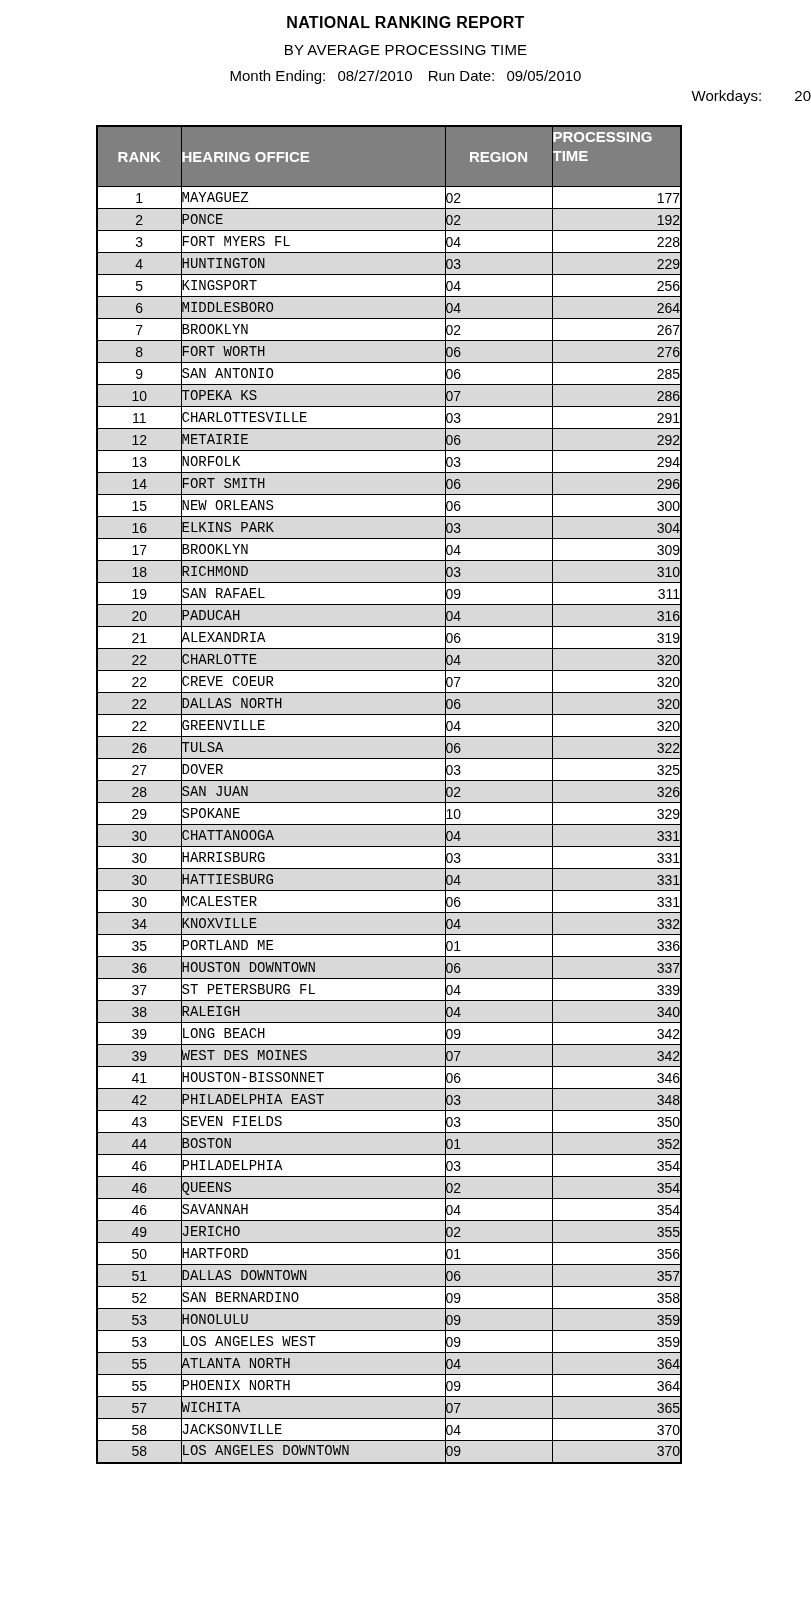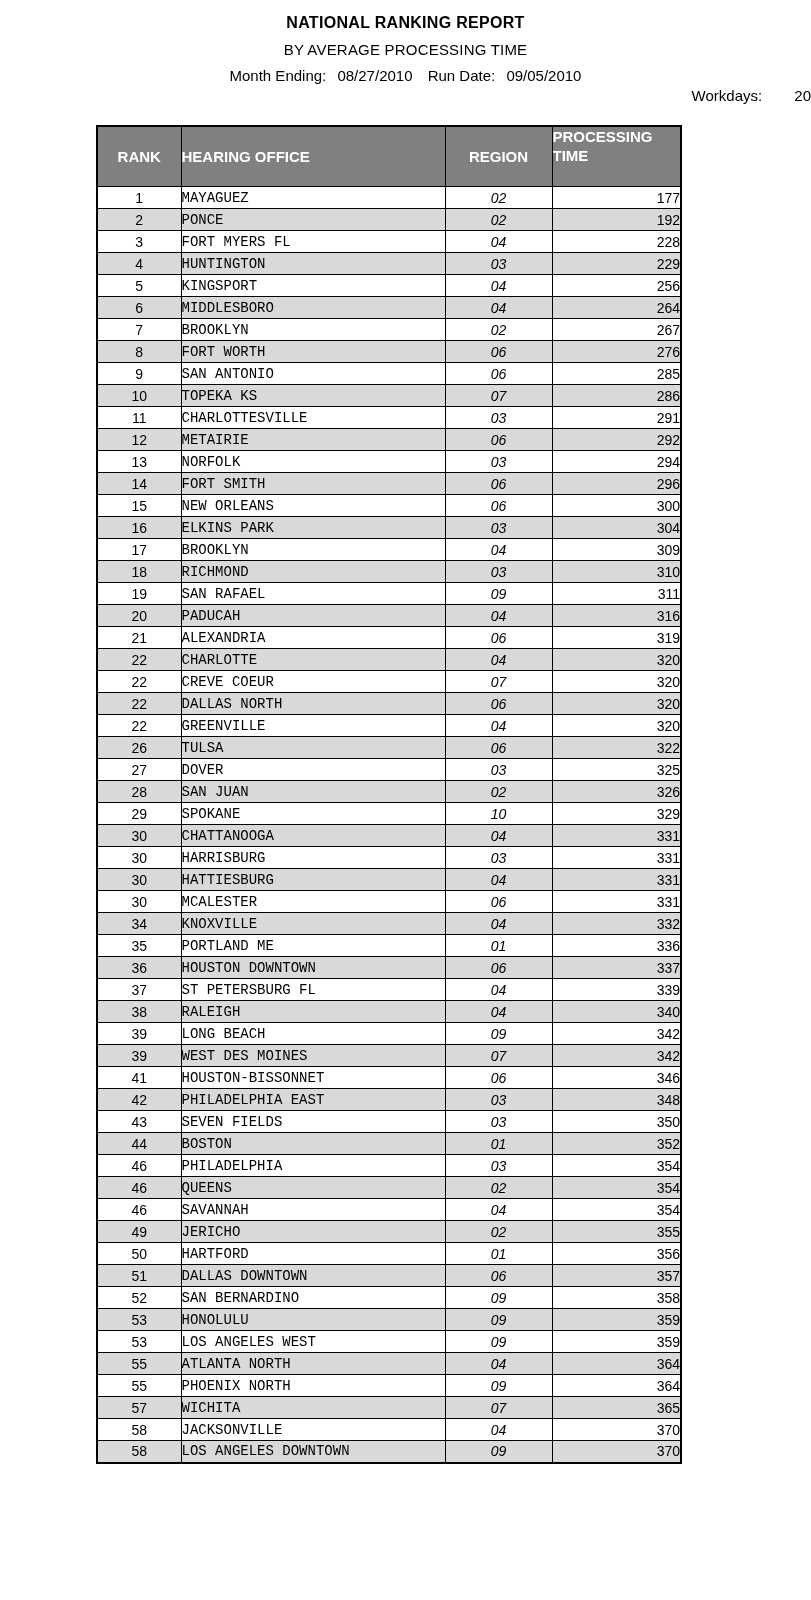--- a/index.html
+++ b/index.html
@@ -50,21 +50,21 @@
 
   .ranking-table tbody td {
     font-size: 14px;
     height: 22px;
     padding: 0;
     background: var(--row-bg, #ffffff);
   }
   .ranking-table tbody tr:nth-child(even) td { background: var(--row-alt-bg, #d9d9d9); }
   td.col-rank   { text-align: center; }
   td.col-office { text-align: left; padding-left: 8px; font-family: Liberation Mono, monospace; }
-  td.col-region { text-align: center; font-style: italic; }
+  td.col-region { text-align: left; }
   td.col-time   { text-align: right; }
 </style>
 </head>
 <body>
 
 <div class="report-page">
 
   <div class="report-header">
     <div class="title">NATIONAL RANKING REPORT</div>
     <div class="subtitle">BY AVERAGE PROCESSING TIME</div>

